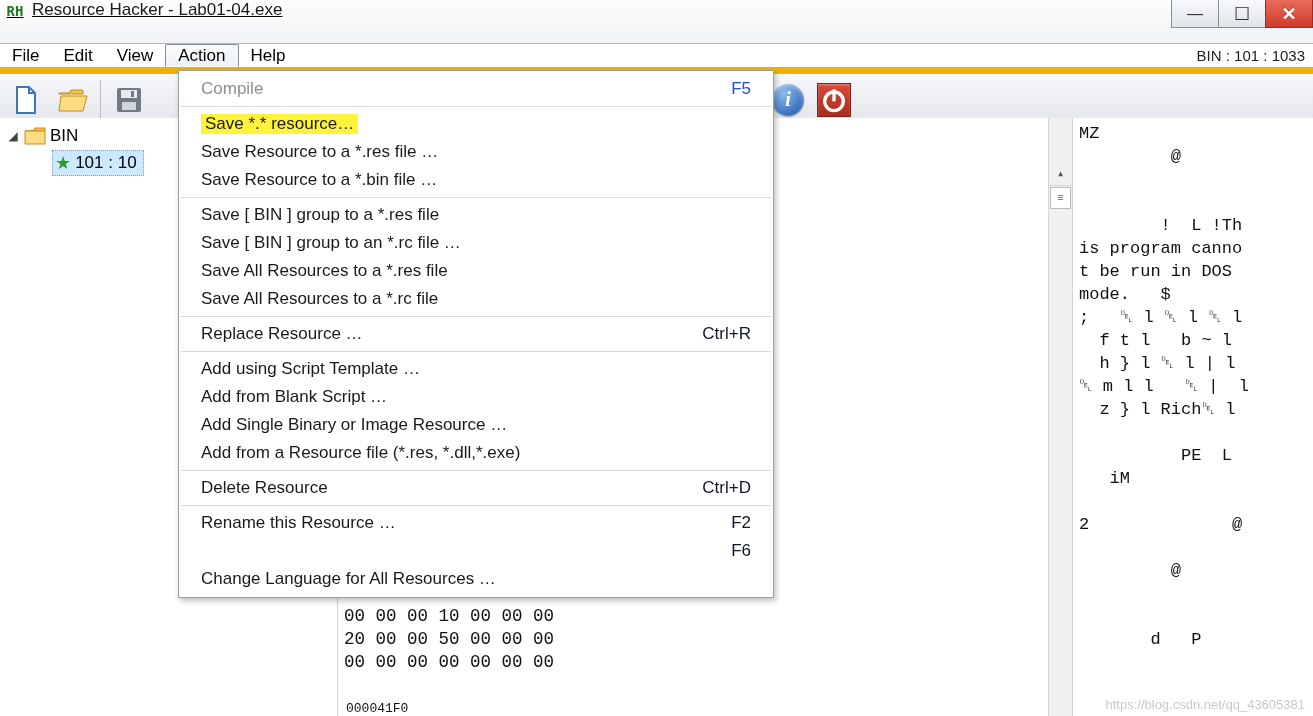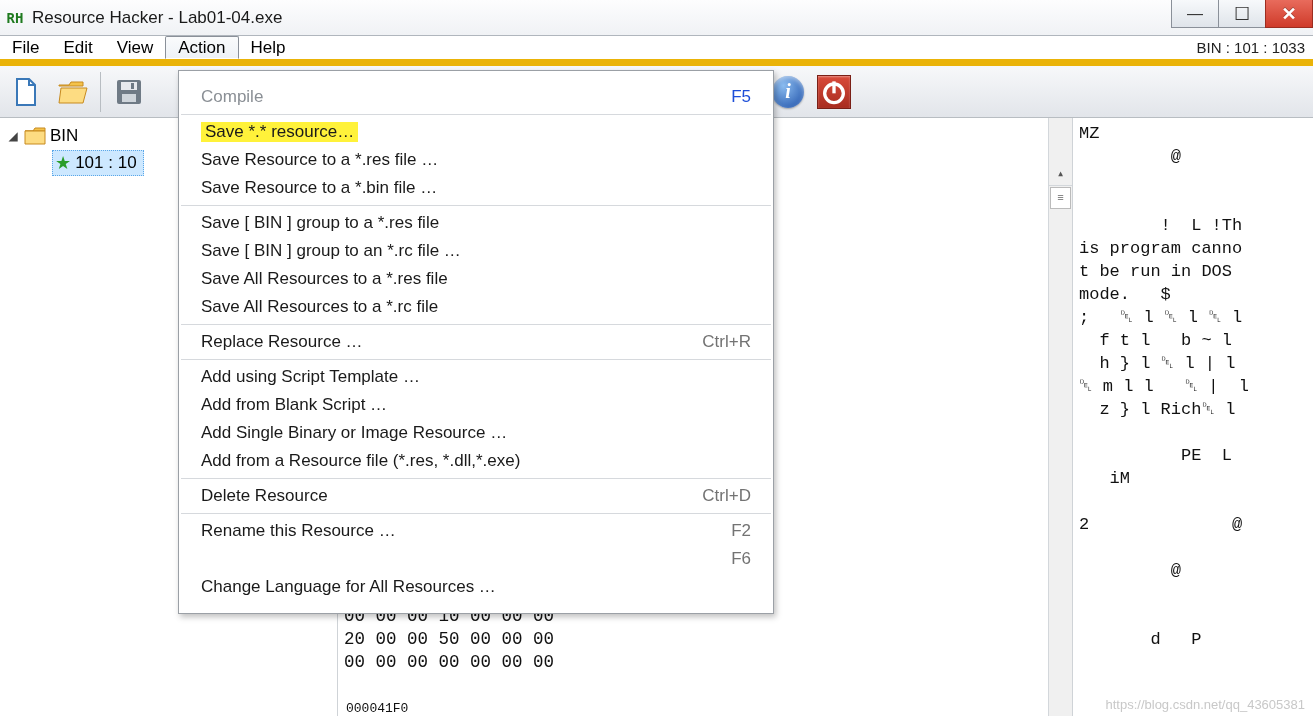--- a/index.html
+++ b/index.html
@@ -9,27 +9,27 @@
     font-size: 15px;
     background: #fff;
     width: 1313px;
     height: 716px;
     overflow: hidden;
     position: relative;
     color: #000;
   }
   
   .titlebar {
-    height: 36px;
+    height: 44px;
     background: linear-gradient(#fdfdfe,#f0f2f5);
     border-bottom: 1px solid #b0b6bd;
     display: flex;
-    align-items: center;
     padding: 0 4px;
     position: relative;
+    text-decoration: underline;
   }
   .app-icon {
     width: 22px; height: 22px;
     display: flex; align-items: center; justify-content: center;
     font-weight: bold; font-size: 14px;
     color: #1f7a1f;
     font-family: monospace;
     margin-right: 6px;
   }
   .title-text { font-size: 17px; color:#1a1a1a; white-space:nowrap; }
@@ -171,31 +171,31 @@
 
   
   .dropdown {
     position:absolute;
     left:178px; top:70px;
     width:596px;
     background:#fff;
     border:1px solid #9ba0a6;
     box-shadow: 2px 3px 6px rgba(0,0,0,0.25);
     z-index:100;
-    padding:12px 0;
+    padding:4px 0;
     font-size:17px;
   }
   .dd-item{
     padding:4px 22px;
     display:flex; align-items:center;
     cursor:default;
     color:#1a1a1a;
   }
   .dd-item.disabled{ color:#8a8f95; }
-  .dd-item .shortcut{ margin-left:auto; padding-left:40px; color:#737373; }
+  .dd-item .shortcut{ margin-left:auto; padding-left:40px; color:#0f172a; }
   .dd-item.disabled .shortcut{ color:#1d4ed8; }
   .dd-sep{
     height:1px; background:#d6d9dd;
     margin:3px 2px;
   }
   .dd-item.highlight span.label{
     background:#fff23a;
     padding:0 4px;
   }
 

